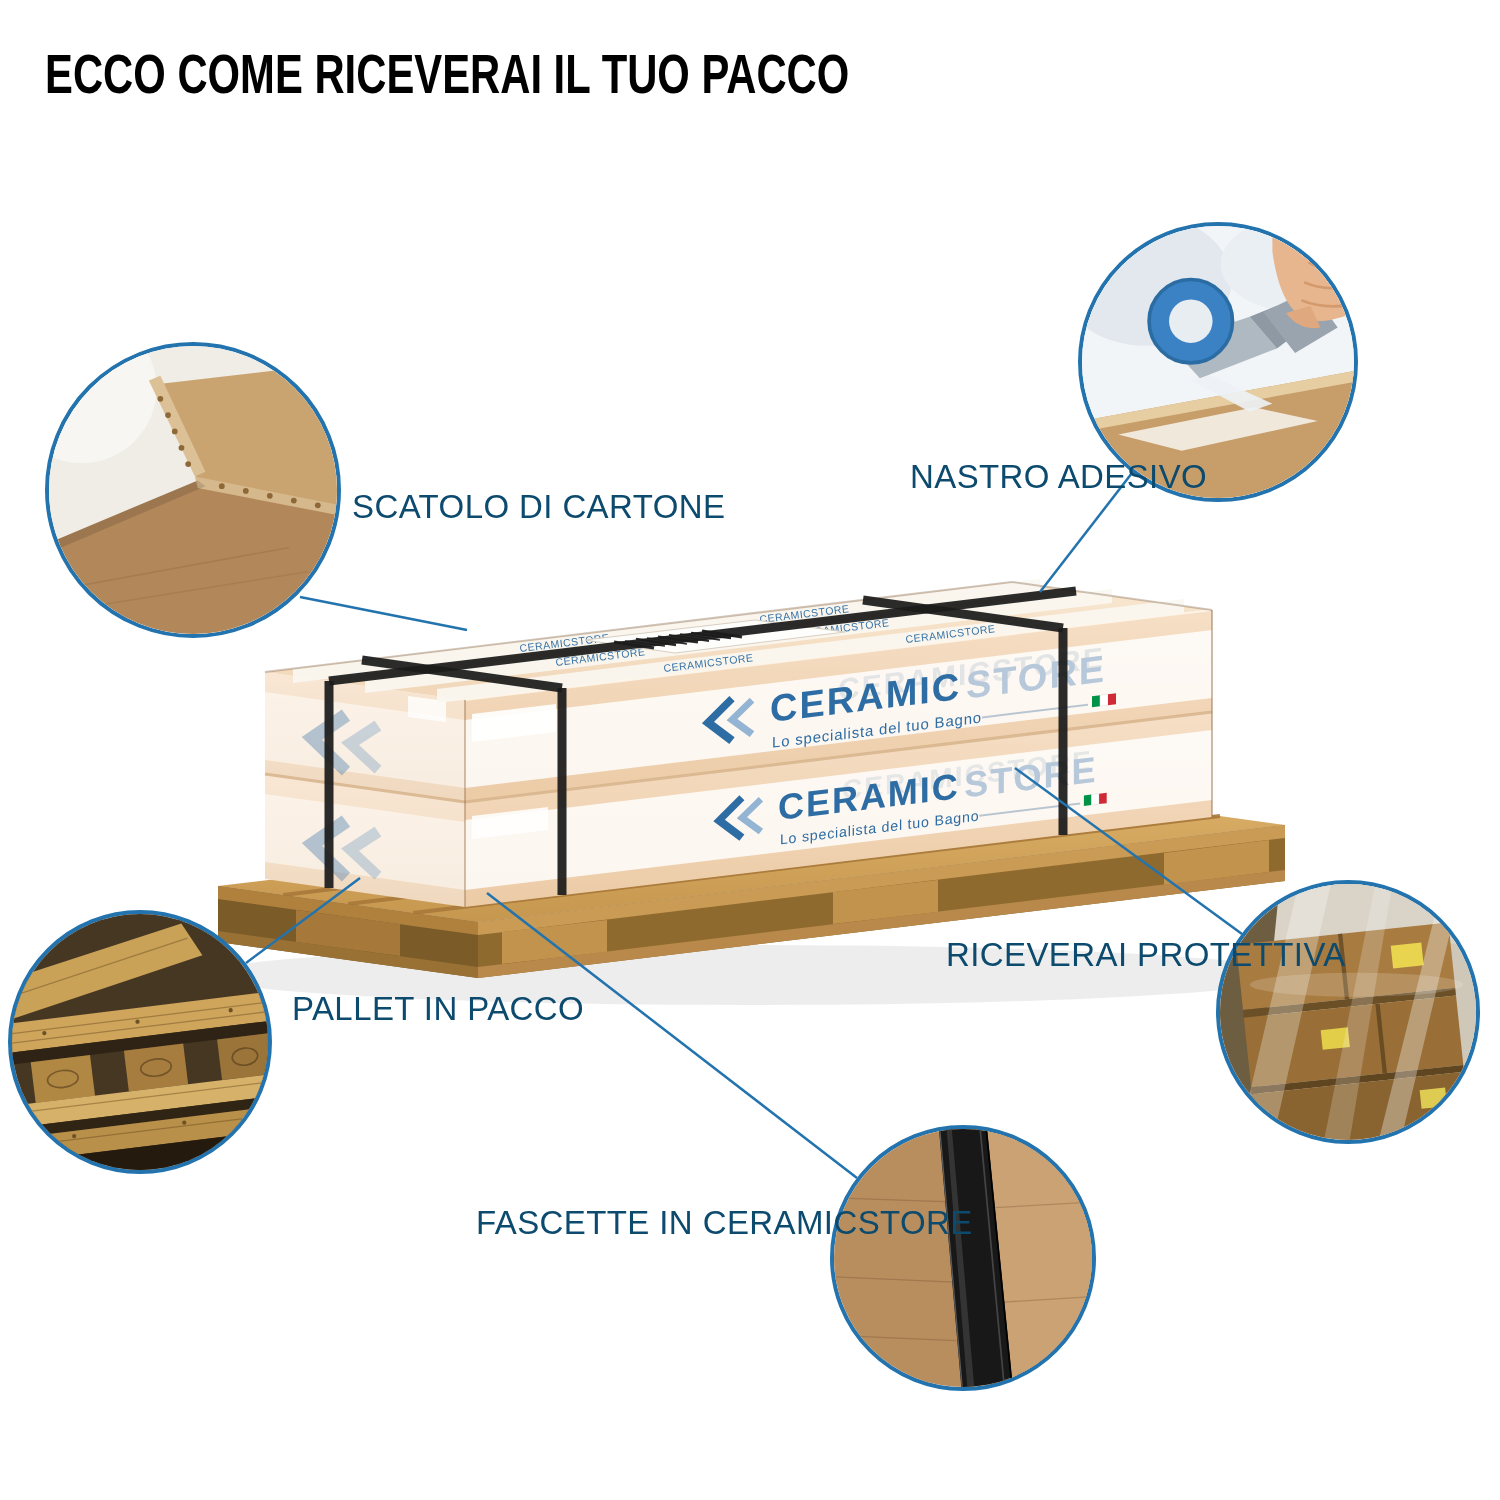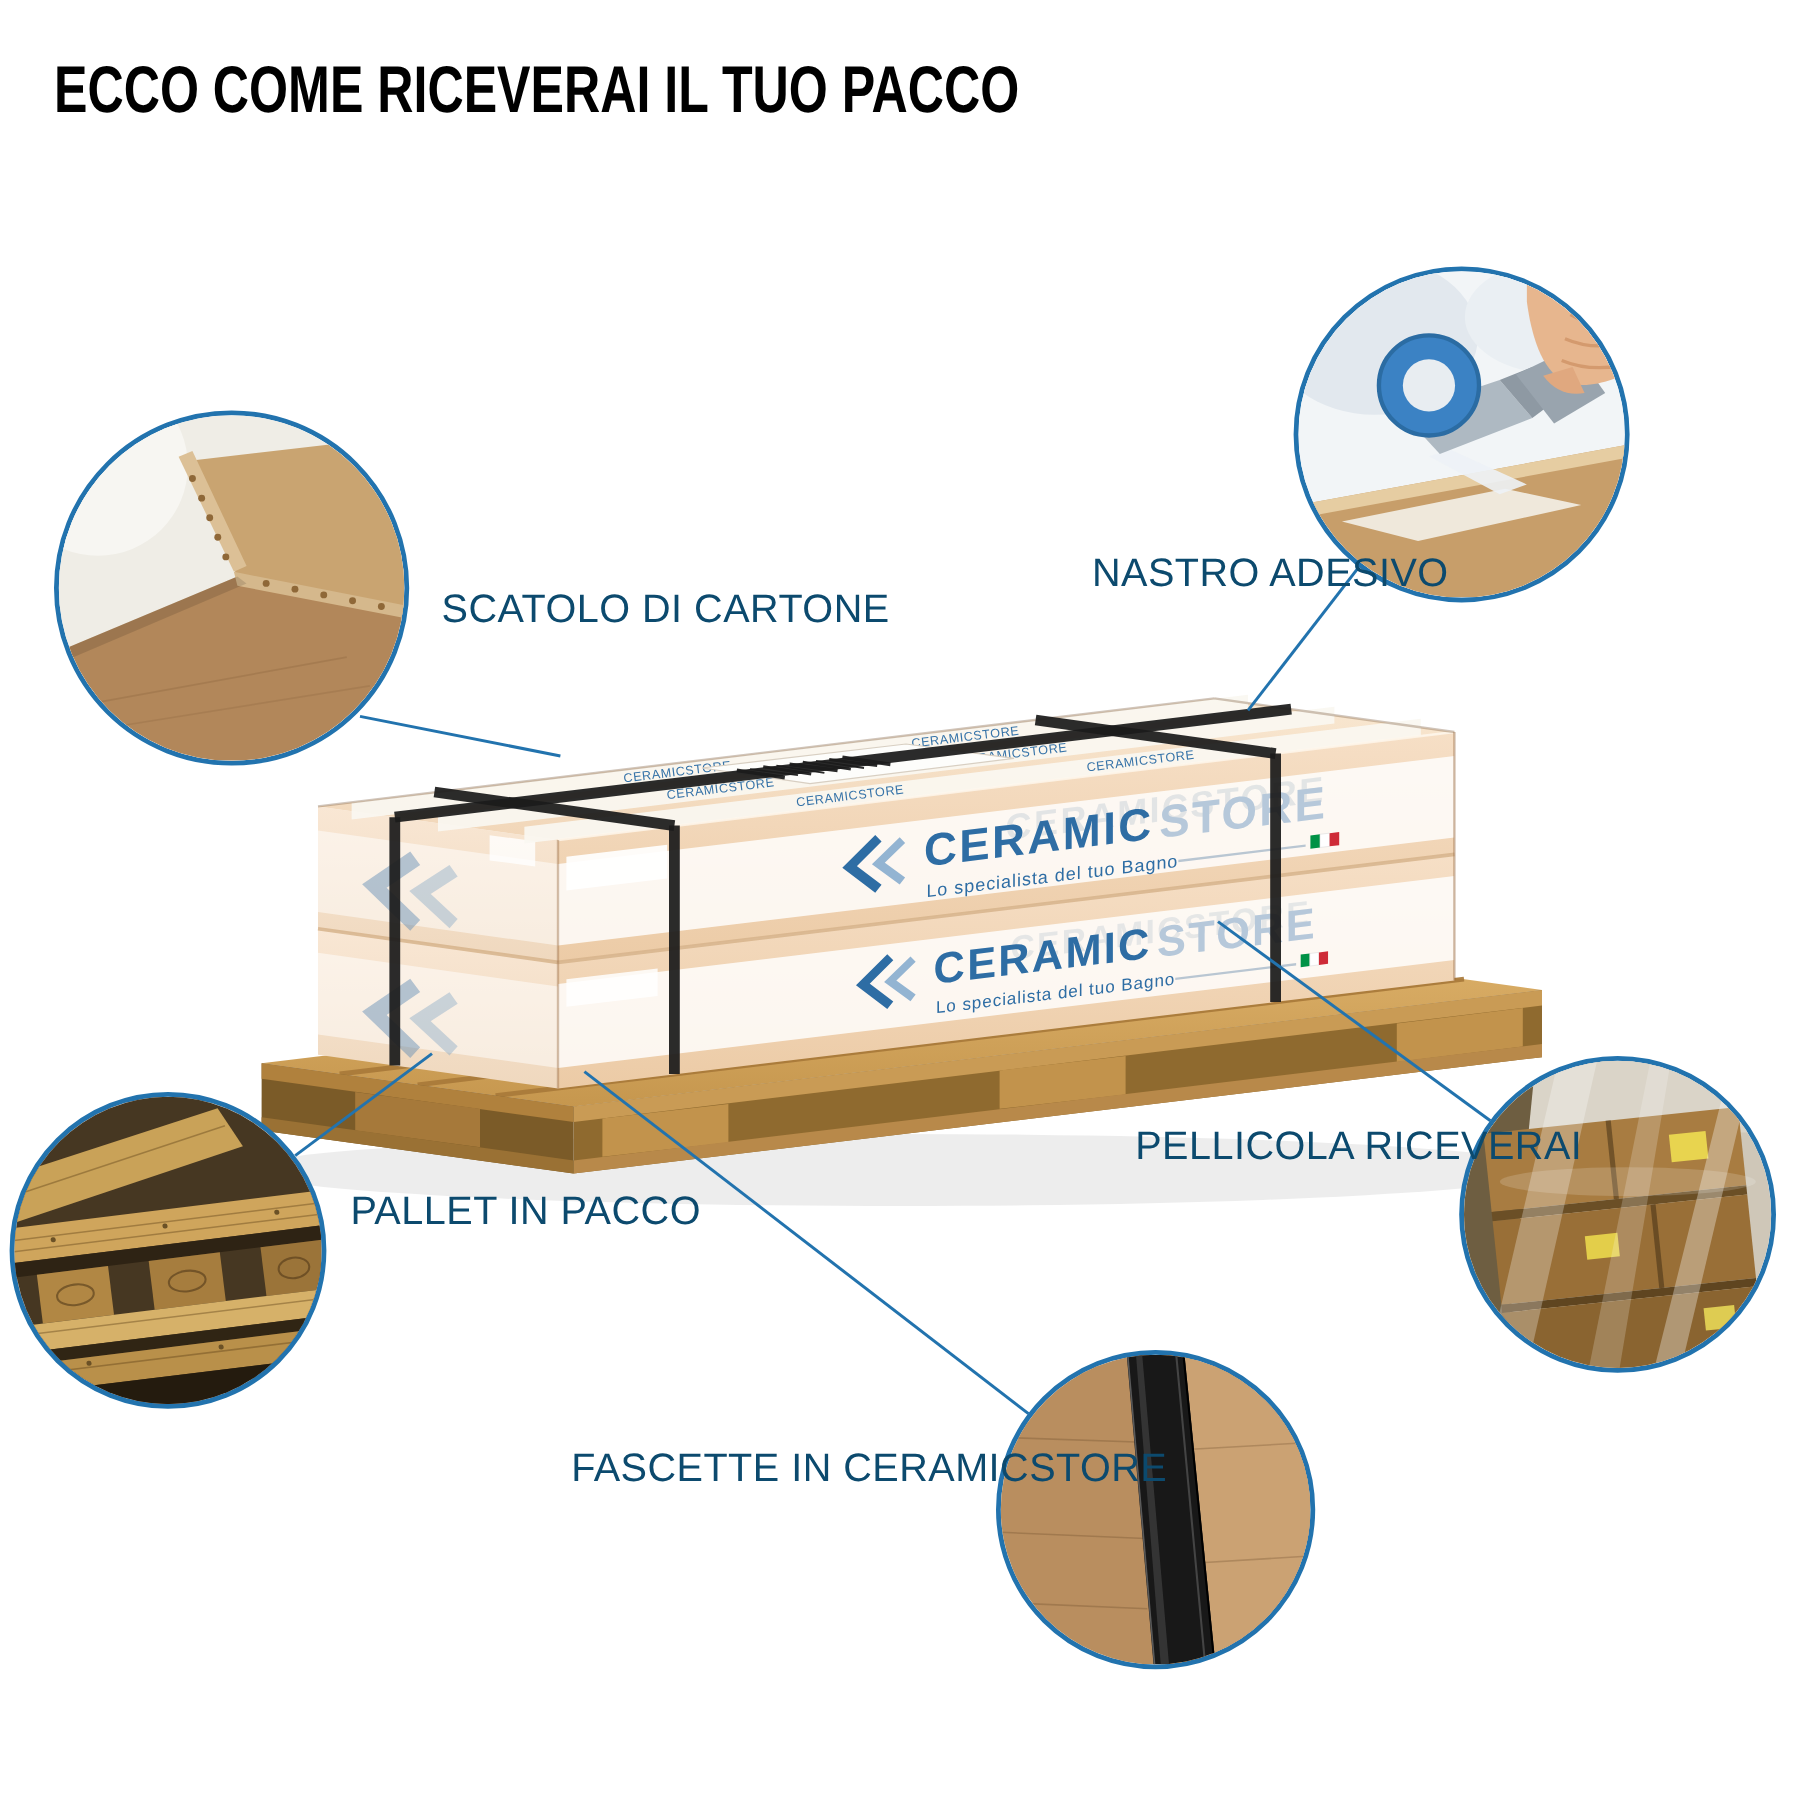--- a/index.html
+++ b/index.html
@@ -301,17 +301,17 @@
       <line x1="0" y1="240" x2="142" y2="246"></line>
     </g>
     <polygon points="122,0 178,0 208,300 148,300" fill="#181818"></polygon>
     <polygon points="131,0 137,0 163,300 155,300" fill="#3C3C3C" opacity=".8"></polygon>
     <line x1="170" y1="0" x2="198" y2="300" stroke="#444" stroke-width="2"></line>
     <line x1="123" y1="0" x2="149" y2="300" stroke="#5A5A5A" stroke-width="1.5"></line>
     <line x1="177" y1="0" x2="207" y2="300" stroke="#000" stroke-width="2"></line>
   </svg>
 </div>
 
-<div class="lbl" style="left:368px;top:488px">SCATOLO DI CARTONE</div>
+<div class="lbl" style="left:352px;top:488px">SCATOLO DI CARTONE</div>
 <div class="lbl" style="left:910px;top:458px">NASTRO ADESIVO</div>
-<div class="lbl" style="left:946px;top:936px">PELLICOLA RICEVERAI</div>
+<div class="lbl" style="left:946px;top:936px">RICEVERAI PROTETTIVA</div>
 <div class="lbl" style="left:292px;top:990px">PALLET IN PACCO</div>
 <div class="lbl" style="left:476px;top:1204px">FASCETTE IN CERAMICSTORE</div>
 
 </body></html>

